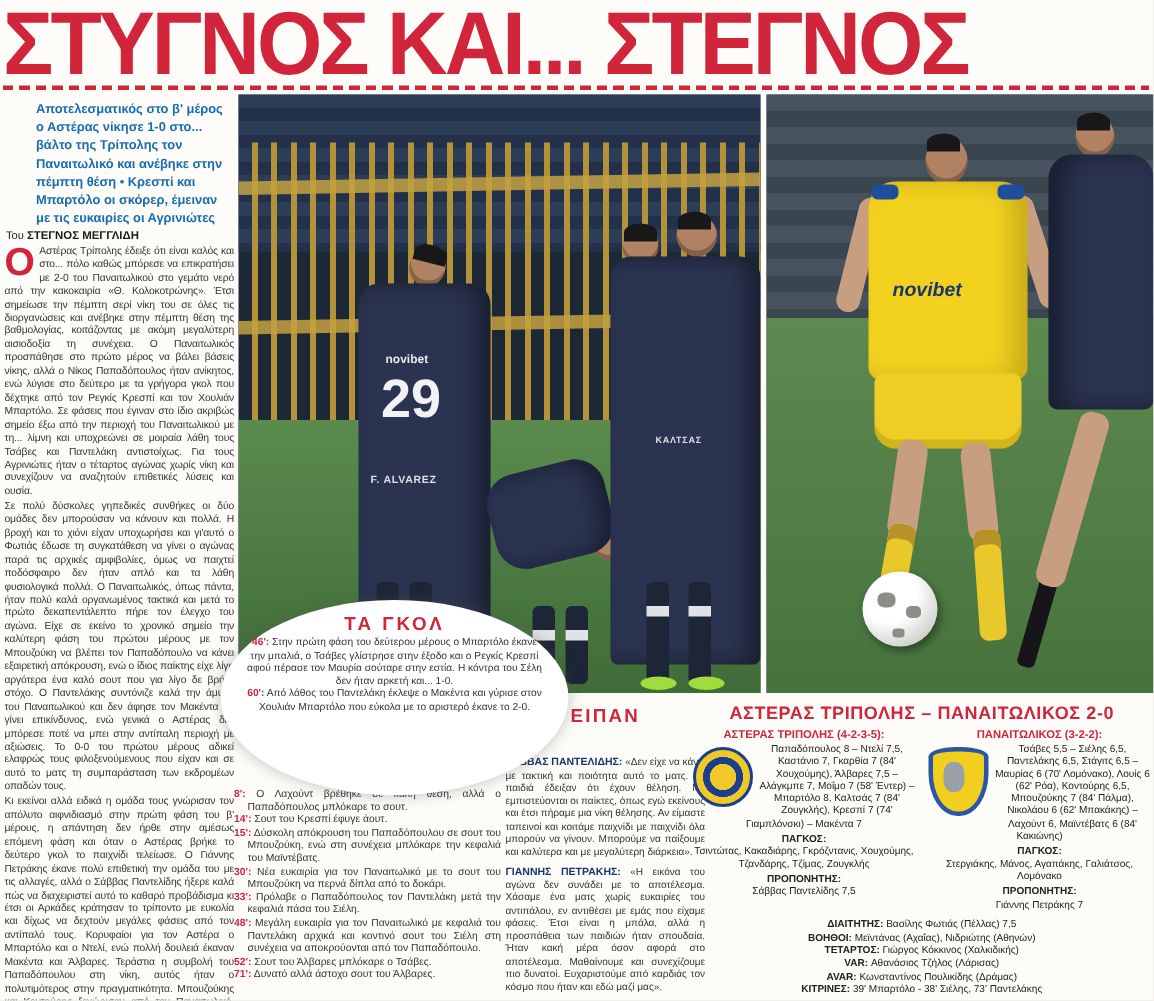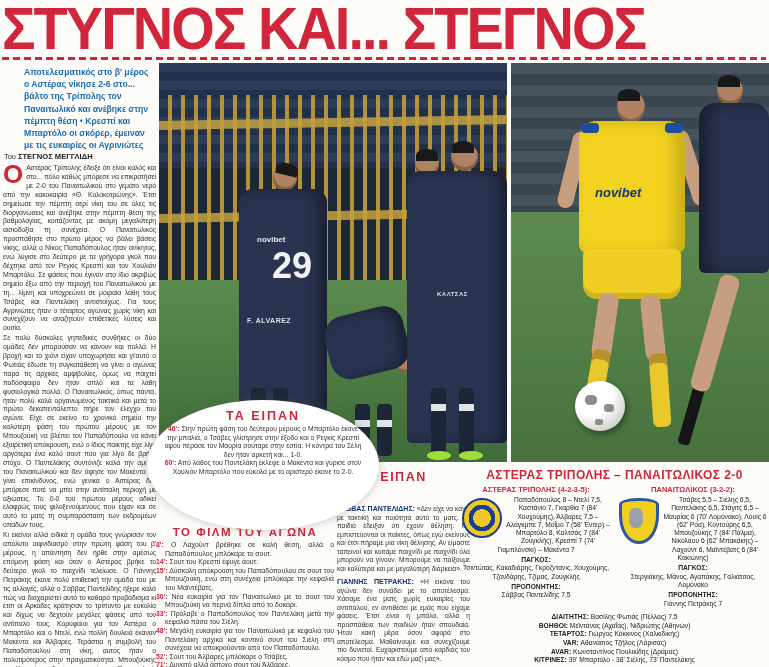--- a/index.html
+++ b/index.html
@@ -43,21 +43,21 @@
         box-shadow:inset -8px 0 14px rgba(0,0,0,.4);}
   .p1{left:-4px;top:88px;width:78px;height:280px;}
   .p1 .head{left:26px;top:0;}
   .p1 .torso{left:0;top:24px;width:78px;height:250px;}
   .shirt-ad{position:absolute;left:10px;top:72px;color:#f5f5f5;font-weight:bold;
         font-size:12px;letter-spacing:1px;}
   .p2{left:80px;top:100px;width:88px;height:290px;}
   .p2 .head{left:34px;top:2px;transform:rotate(14deg);}
   .p2 .torso{left:0;top:26px;width:88px;height:260px;}
   .shirt-small{position:absolute;left:18px;top:46px;color:#e9e9ef;font-size:8px;font-weight:bold;}
-  .shirt-num{position:absolute;left:33px;top:56px;color:#f2f2f6;font-size:36px;font-weight:800;}
+  .shirt-num{position:absolute;left:15px;top:56px;color:#f2f2f6;font-size:36px;font-weight:800;}
   .shirt-name{position:absolute;left:8px;top:128px;color:#dfdfe8;font-size:7px;font-weight:bold;
         letter-spacing:.5px;white-space:nowrap;}
   .p3{left:170px;top:240px;width:92px;height:95px;transform:rotate(-14deg);}
   .p3 .head{left:62px;top:52px;}
   .p3 .torso{left:0;top:6px;width:80px;height:64px;border-radius:20px;}
   .p4{left:248px;top:82px;width:100px;height:300px;}
   .p4 .hA{left:8px;top:6px;}
   .p4 .hB{left:44px;top:-2px;width:27px;height:28px;}
   .p4 .torso{left:0;top:26px;width:100px;height:272px;}
   .nm2{left:30px;top:120px;font-size:6px;}
@@ -140,21 +140,21 @@
   .officials b{font-weight:800;}
 </style>
 </head>
 <body>
 
 <div class="page">
 
   <h1 class="headline">ΣΤΥΓΝΟΣ ΚΑΙ... ΣΤΕΓΝΟΣ</h1>
   <div class="headline-rule"></div>
 
-  <div class="lead">Αποτελεσματικός στο β' μέρος ο Αστέρας νίκησε 2-6 στο... βάλτο της Τρίπολης τον Παναιτωλικό και ανέβηκε στην πέμπτη θέση • Κρεσπί και Μπαρτόλο οι σκόρερ, έμειναν με τις ευκαιρίες οι Αγρινιώτες</div>
+  <div class="lead">Αποτελεσματικός στο β' μέρος ο Αστέρας νίκησε 1-0 στο... βάλτο της Τρίπολης τον Παναιτωλικό και ανέβηκε στην πέμπτη θέση • Κρεσπί και Μπαρτόλο οι σκόρερ, έμειναν με τις ευκαιρίες οι Αγρινιώτες</div>
 
   <div class="byline">
     <span>Του</span>
     <b>ΣΤΕΓΝΟΣ ΜΕΓΓΛΙΔΗ</b>
   </div>
 
   <div class="article">
     <p><span class="dropcap">Ο</span><span>Αστέρας Τρίπολης έδειξε ότι είναι καλός και στο... πόλο καθώς μπόρεσε να επικρατήσει με 2-0 του Παναιτωλικού στο γεμάτο νερό από την κακοκαιρία «Θ. Κολοκοτρώνης». Έτσι σημείωσε την πέμπτη σερί νίκη του σε όλες τις διοργανώσεις και ανέβηκε στην πέμπτη θέση της βαθμολογίας, κοιτάζοντας με ακόμη μεγαλύτερη αισιοδοξία τη συνέχεια. Ο Παναιτωλικός προσπάθησε στο πρώτο μέρος να βάλει βάσεις νίκης, αλλά ο Νίκος Παπαδόπουλος ήταν ανίκητος, ενώ λύγισε στο δεύτερο με τα γρήγορα γκολ που δέχτηκε από τον Ρεγκίς Κρεσπί και τον Χουλιάν Μπαρτόλο. Σε φάσεις που έγιναν στο ίδιο ακριβώς σημείο έξω από την περιοχή του Παναιτωλικού με τη... λίμνη και υποχρεώνει σε μοιραία λάθη τους Τσάβες και Παντελάκη αντιστοίχως. Για τους Αγρινιώτες ήταν ο τέταρτος αγώνας χωρίς νίκη και συνεχίζουν να αναζητούν επιθετικές λύσεις και ουσία.</span></p>
     <p>Σε πολύ δύσκολες γηπεδικές συνθήκες οι δύο ομάδες δεν μπορούσαν να κάνουν και πολλά. Η βροχή και το χιόνι είχαν υποχωρήσει και γι'αυτό ο Φωτιάς έδωσε τη συγκατάθεση να γίνει ο αγώνας παρά τις αρχικές αμφιβολίες, όμως να παιχτεί ποδόσφαιρο δεν ήταν απλό και τα λάθη φυσιολογικά πολλά. Ο Παναιτωλικός, όπως πάντα, ήταν πολύ καλά οργανωμένος τακτικά και μετά το πρώτο δεκαπεντάλεπτο πήρε τον έλεγχο του αγώνα. Είχε σε εκείνο το χρονικό σημείο την καλύτερη φάση του πρώτου μέρους με τον Μπουζούκη να βλέπει τον Παπαδόπουλο να κάνει εξαιρετική απόκρουση, ενώ ο ίδιος παίκτης είχε λίγο αργότερα ένα καλό σουτ που για λίγο δε βρήκε στόχο. Ο Παντελάκης συντόνιζε καλά την άμυνα του Παναιτωλικού και δεν άφησε τον Μακέντα να γίνει επικίνδυνος, ενώ γενικά ο Αστέρας δεν μπόρεσε ποτέ να μπει στην αντίπαλη περιοχή με αξιώσεις. Το 0-0 του πρώτου μέρους αδικεί ελαφρώς τους φιλοξενούμενους που είχαν και σε αυτό το ματς τη συμπαράσταση των εκδρομέων οπαδών τους.</p>
     <p>Κι εκείνοι αλλά ειδικά η ομάδα τους γνώρισαν τον απόλυτο αιφνιδιασμό στην πρώτη φάση του β' μέρους, η απάντηση δεν ήρθε στην αμέσως επόμενη φάση και όταν ο Αστέρας βρήκε το δεύτερο γκολ το παιχνίδι τελείωσε. Ο Γιάννης Πετράκης έκανε πολύ επιθετική την ομάδα του με τις αλλαγές, αλλά ο Σάββας Παντελίδης ήξερε καλά πώς να διαχειριστεί αυτό το καθαρό προβάδισμα κι έτσι οι Αρκάδες κράτησαν το τρίποντο με ευκολία και δίχως να δεχτούν μεγάλες φάσεις από τον αντίπαλό τους. Κορυφαίοι για τον Αστέρα ο Μπαρτόλο και ο Ντελί, ενώ πολλή δουλειά έκαναν Μακέντα και Άλβαρες. Τεράστια η συμβολή του Παπαδόπουλου στη νίκη, αυτός ήταν ο πολυτιμότερος στην πραγματικότητα. Μπουζούκης και Κοντούρης ξεχώρισαν από τον Παναιτωλικό, όπως και η άμυνα στο πρώτο μισό του αγώνα. Χωρίς προβλήματα η διαιτησία του Φωτιά.</p>
@@ -216,28 +216,27 @@
     <div class="np">
       <div class="head"></div>
       <div class="torso-n"></div>
       <div class="leg-n"></div>
     </div>
     <div class="ball"></div>
   </div>
 
   <div class="goal-oval">
     <div class="goal-inner">
-      <div class="sec-head">ΤΑ ΕΙΠΑΝ</div>
+      <div class="sec-head">ΤΑ ΓΚΟΛ</div>
       <p class="goal"><span class="min">46':</span> <span>Στην πρώτη φάση του δεύτερου μέρους ο Μπαρτόλο έκανε την μπαλιά, ο Τσάβες γλίστρησε στην έξοδο και ο Ρεγκίς Κρεσπί αφού πέρασε τον Μαυρία σούταρε στην εστία. Η κόντρα του Σέλη δεν ήταν αρκετή και... 1-0.</span></p>
       <p class="goal"><span class="min">60':</span> <span>Από λάθος του Παντελάκη έκλεψε ο Μακέντα και γύρισε στον Χουλιάν Μπαρτόλο που εύκολα με το αριστερό έκανε το 2-0.</span></p>
     </div>
   </div>
 
   <div class="film">
-    <div class="sec-head">ΤΟ ΦΙΛΜ ΤΟΥ ΑΓΩΝΑ</div>
     <p><span class="min">8':</span> <span>Ο Λαχούντ βρέθηκε σε καλή θέση, αλλά ο Παπαδόπουλος μπλόκαρε το σουτ.</span></p>
     <p><span class="min">14':</span> <span>Σουτ του Κρεσπί έφυγε άουτ.</span></p>
     <p><span class="min">15':</span> <span>Δύσκολη απόκρουση του Παπαδόπουλου σε σουτ του Μπουζούκη, ενώ στη συνέχεια μπλόκαρε την κεφαλιά του Μαϊντέβατς.</span></p>
     <p><span class="min">30':</span> <span>Νέα ευκαιρία για τον Παναιτωλικό με το σουτ του Μπουζούκη να περνά δίπλα από το δοκάρι.</span></p>
     <p><span class="min">33':</span> <span>Πρόλαβε ο Παπαδόπουλος τον Παντελάκη μετά την κεφαλιά πάσα του Σιέλη.</span></p>
     <p><span class="min">48':</span> <span>Μεγάλη ευκαιρία για τον Παναιτωλικό με κεφαλιά του Παντελάκη αρχικά και κοντινό σουτ του Σιέλη στη συνέχεια να αποκρούονται από τον Παπαδόπουλο.</span></p>
     <p><span class="min">52':</span> <span>Σουτ του Άλβαρες μπλόκαρε ο Τσάβες.</span></p>
     <p><span class="min">71':</span> <span>Δυνατό αλλά άστοχο σουτ του Άλβαρες.</span></p>
   </div>
 

